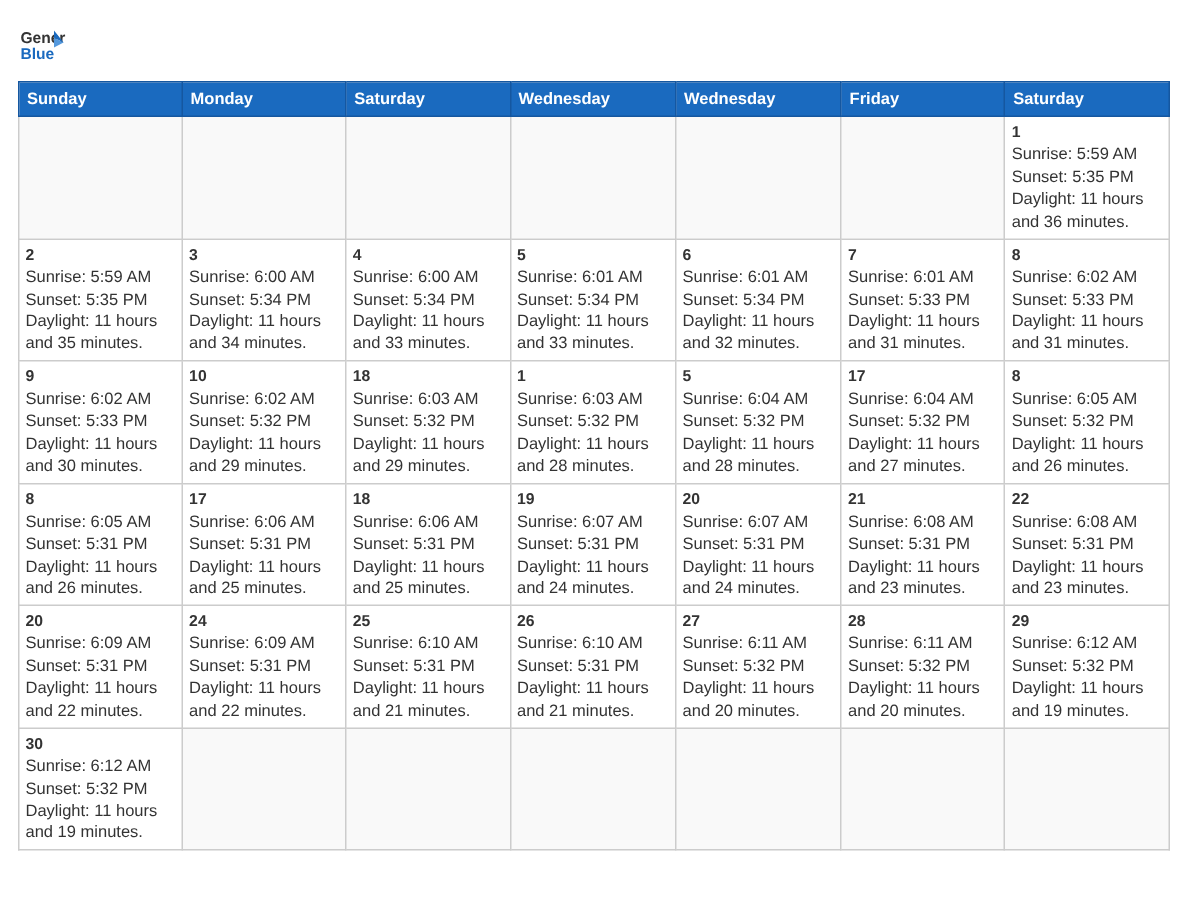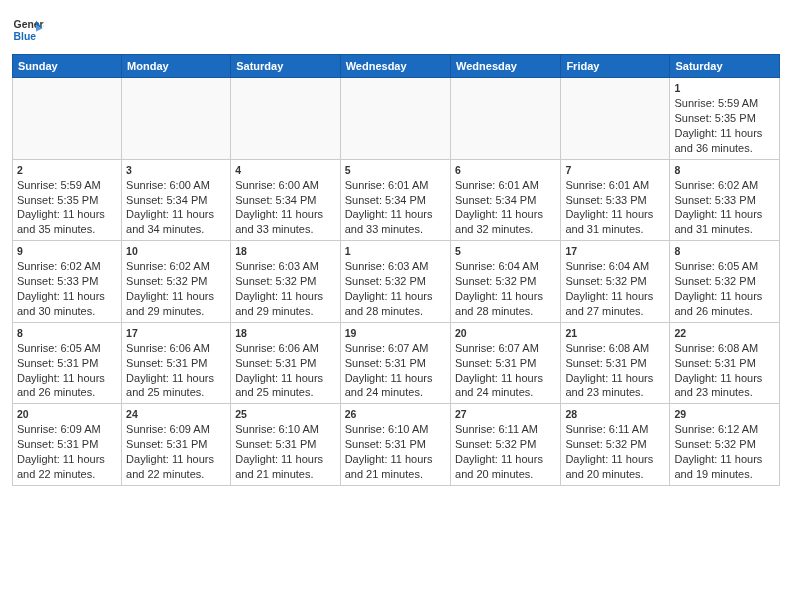--- a/index.html
+++ b/index.html
@@ -303,15 +303,29 @@
 Sunset: 5:32 PM
 Daylight: 11 hours and 20 minutes.</div>
           </td>
           <td>
             <span class="day-num">29</span>
             <div class="day-info" style="white-space: pre-line;">Sunrise: 6:12 AM
 Sunset: 5:32 PM
 Daylight: 11 hours and 19 minutes.</div>
           </td>
         </tr>
+        <tr class="last-row">
+          <td>
+            <span class="day-num">30</span>
+            <div class="day-info" style="white-space: pre-line;">Sunrise: 6:12 AM
+Sunset: 5:32 PM
+Daylight: 11 hours and 19 minutes.</div>
+          </td>
+          <td class="empty"></td>
+          <td class="empty"></td>
+          <td class="empty"></td>
+          <td class="empty"></td>
+          <td class="empty"></td>
+          <td class="empty"></td>
+        </tr>
       </tbody>
   </table>
 </div>
 
 </body></html>

